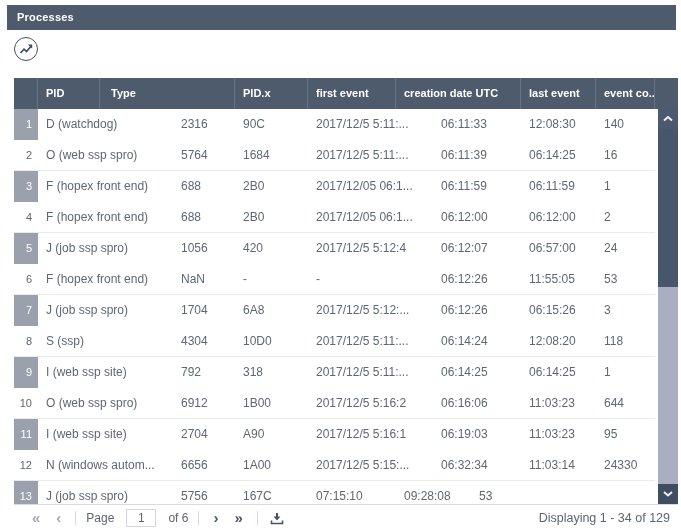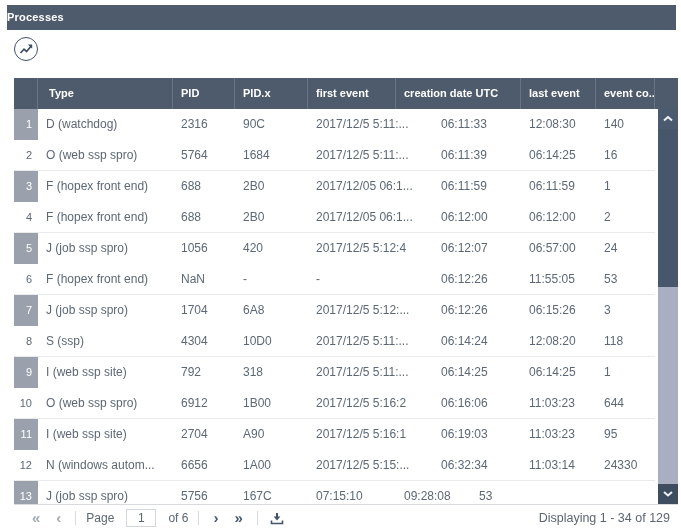--- a/index.html
+++ b/index.html
@@ -3,21 +3,21 @@
 <meta charset="utf-8">
 <style>
   * { margin:0; padding:0; box-sizing:border-box; }
   html,body { width:681px; height:530px; background:#ffffff;
     font-family:"Liberation Sans", sans-serif; overflow:hidden; }
   .stage { position:relative; width:681px; height:530px; background:#fff; }
 
   
   .title-bar { position:absolute; left:7px; top:5px; width:669px; height:25px;
     background:#4e5b6d; color:#fff; font-size:11px; font-weight:bold;
-    line-height:25px; letter-spacing:.2px; }
+    line-height:25px; padding-left:10px; letter-spacing:.2px; }
 
   
   .chart-btn { position:absolute; left:14px; top:37px; width:24px; height:24px;
     border-radius:50%; border:1px solid #41506a; background:#fff;
     display:flex; align-items:center; justify-content:center; cursor:pointer; padding:0; }
 
   
   .grid { position:absolute; left:14px; top:78px; width:664px; height:427px;
     border-bottom:1px solid #d8dadd; }
   .grid-head { display:flex; height:31px; background:#4e5b6d; }
@@ -77,22 +77,22 @@
       <svg width="16" height="16" viewBox="0 0 16 16">
         <polyline points="2.5,12 6,8.2 8.5,10.5 13,5.2" fill="none" stroke="#3f4e66" stroke-width="1.7"></polyline>
         <polygon points="9.8,3.4 14.2,3.4 14.2,7.8" fill="#3f4e66"></polygon>
       </svg>
     </span>
   </button>
 
   <div class="grid">
     <div class="grid-head">
         <div class="hcell c0"></div>
+        <div class="hcell c2">PID</div>
         <div class="hcell c1">Type</div>
-        <div class="hcell c2">PID</div>
         <div class="hcell c3">PID.x</div>
         <div class="hcell c5">first event</div>
         <div class="hcell c4">creation date UTC</div>
         <div class="hcell c6">last event</div>
         <div class="hcell c7">event co...</div>
         <div class="hfill"></div>
       </div>
     <div class="grid-body">
         <div class="row">
           <div class="cell c0 num hl">1</div>

